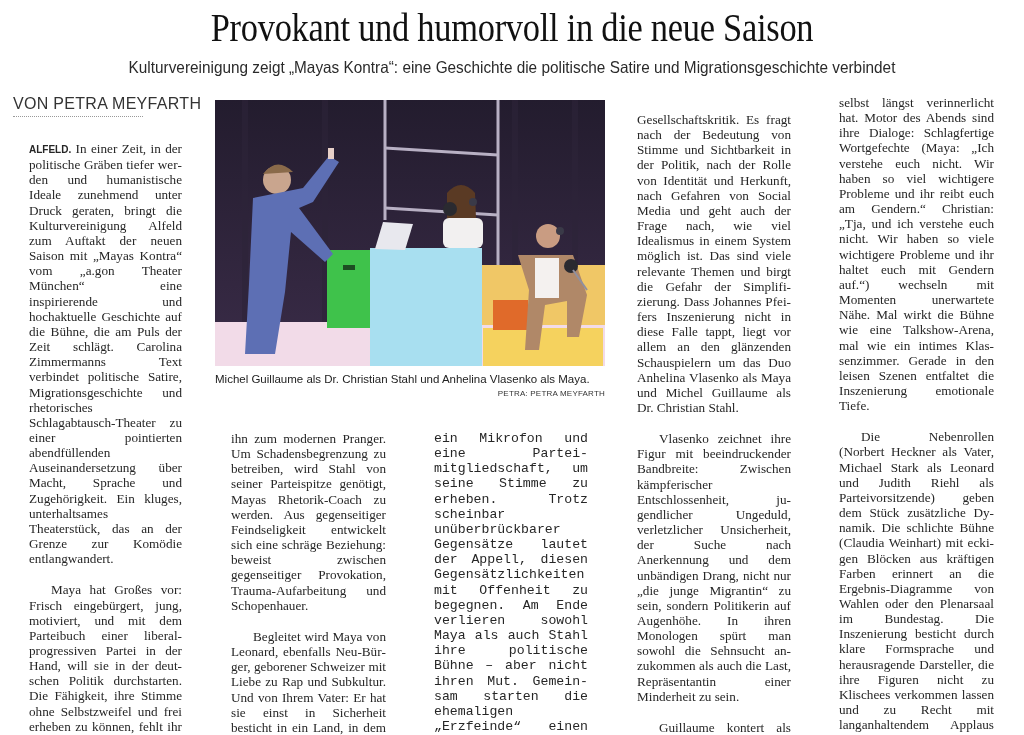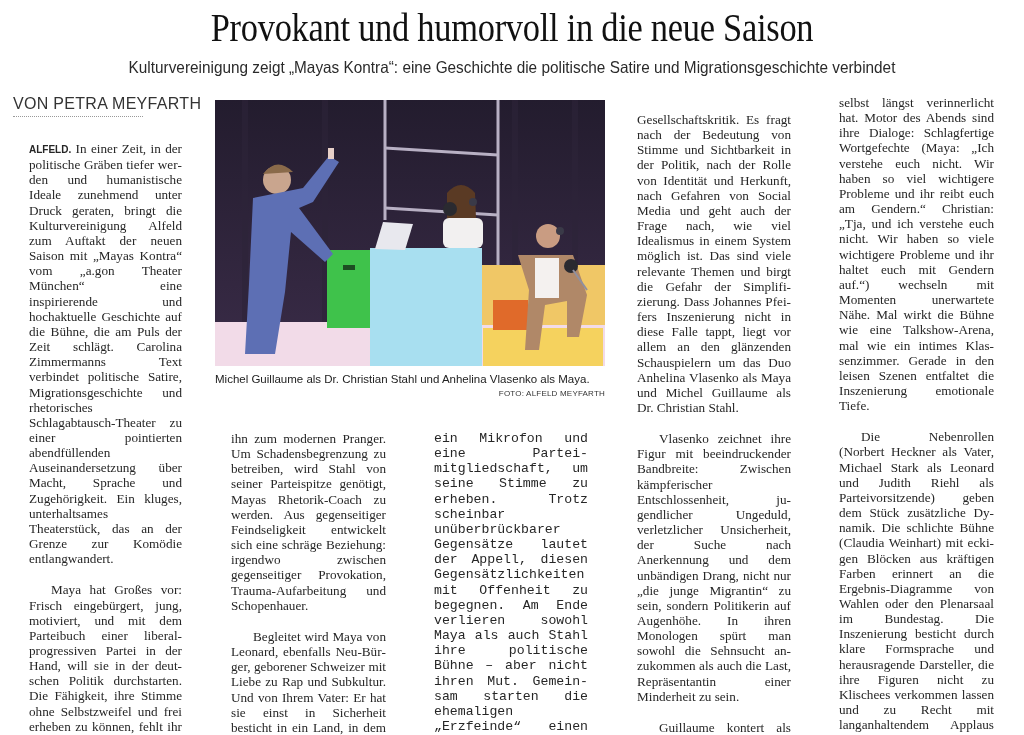--- a/index.html
+++ b/index.html
@@ -95,25 +95,25 @@
     <circle cx="345" cy="131" r="4" fill="#3a3a48"></circle>
     <path d="M303 155 l55 0 l14 40 l-8 42 l-12 0 l0 -36 l-22 4 l-6 45 l-14 0 l4 -60 z" fill="#b08868"></path>
     <rect x="320" y="158" width="24" height="40" fill="#f4f1ef"></rect>
     <circle cx="356" cy="166" r="7" fill="#2a2a30"></circle>
     <line x1="358" y1="170" x2="372" y2="190" stroke="#9090a0" stroke-width="2"></line>
   </svg>
 </div>
 
 <div class="caption">
   <span>Michel Guillaume als Dr. Christian Stahl und Anhelina Vlasenko als Maya.</span>
-  <span class="credit">FOTO: ALFELD MEYFARTH</span>
+  <span class="credit">PETRA: PETRA MEYFARTH</span>
 </div>
 
 <div class="col c2">
-  <p>ihn zum modernen Pranger. Um Schadensbegrenzung zu betreiben, wird Stahl von sei­ner Parteispitze genötigt, Ma­yas Rhetorik-Coach zu werden. Aus gegenseitiger Feindselig­keit entwickelt sich eine schrä­ge Beziehung: irgendwo zwi­schen gegenseitiger Provoka­tion, Trauma-Aufarbeitung und Schopenhauer.</p>
+  <p>ihn zum modernen Pranger. Um Schadensbegrenzung zu betreiben, wird Stahl von sei­ner Parteispitze genötigt, Ma­yas Rhetorik-Coach zu werden. Aus gegenseitiger Feindselig­keit entwickelt sich eine schrä­ge Beziehung: beweist zwi­schen gegenseitiger Provoka­tion, Trauma-Aufarbeitung und Schopenhauer.</p>
   <p class="indent">Begleitet wird Maya von Leonard, ebenfalls Neu-Bür­ger, geborener Schweizer mit Liebe zu Rap und Subkultur. Und von Ihrem Vater: Er hat sie einst in Sicherheit besticht in ein Land, in dem er sich nun zu­sehends fremd fühlt. Maya lernt, dass es mehr braucht als</p>
 </div>
 
 <div class="col c3">
   <p>ein Mikrofon und eine Partei­mitgliedschaft, um seine Stim­me zu erheben. Trotz scheinbar unüberbrückbarer Gegensätze lautet der Appell, diesen Gegensätzlichkeiten mit Of­fenheit zu begegnen. Am Ende verlieren sowohl Maya als auch Stahl ihre politische Bühne – aber nicht ihren Mut. Gemein­sam starten die ehemaligen „Erzfeinde“ einen Podcast.</p>
 </div>
 
 <div class="col c4">
   <p>Gesellschaftskritik. Es fragt nach der Bedeutung von Stim­me und Sichtbarkeit in der Politik, nach der Rolle von Identität und Herkunft, nach Gefahren von Social Media und geht auch der Frage nach, wie viel Idealismus in einem System möglich ist. Das sind viele relevante Themen und birgt die Gefahr der Simplifi­zierung. Dass Johannes Pfei­fers Inszenierung nicht in die­se Falle tappt, liegt vor allem an den glänzenden Schauspie­lern um das Duo Anhelina Vla­senko als Maya und Michel Guillaume als Dr. Christian Stahl.</p>
   <p class="indent">Vlasenko zeichnet ihre Fi­gur mit beeindruckender Bandbreite: Zwischen kämpfe­rischer Entschlossenheit, ju­gendlicher Ungeduld, verletz­licher Unsicherheit, der Suche nach Anerkennung und dem unbändigen Drang, nicht nur „die junge Migrantin“ zu sein, sondern Politikerin auf Augen­höhe. In ihren Monologen spürt man sowohl die Sehnsucht an­zukommen als auch die Last, Repräsentantin einer Minder­heit zu sein.</p>

